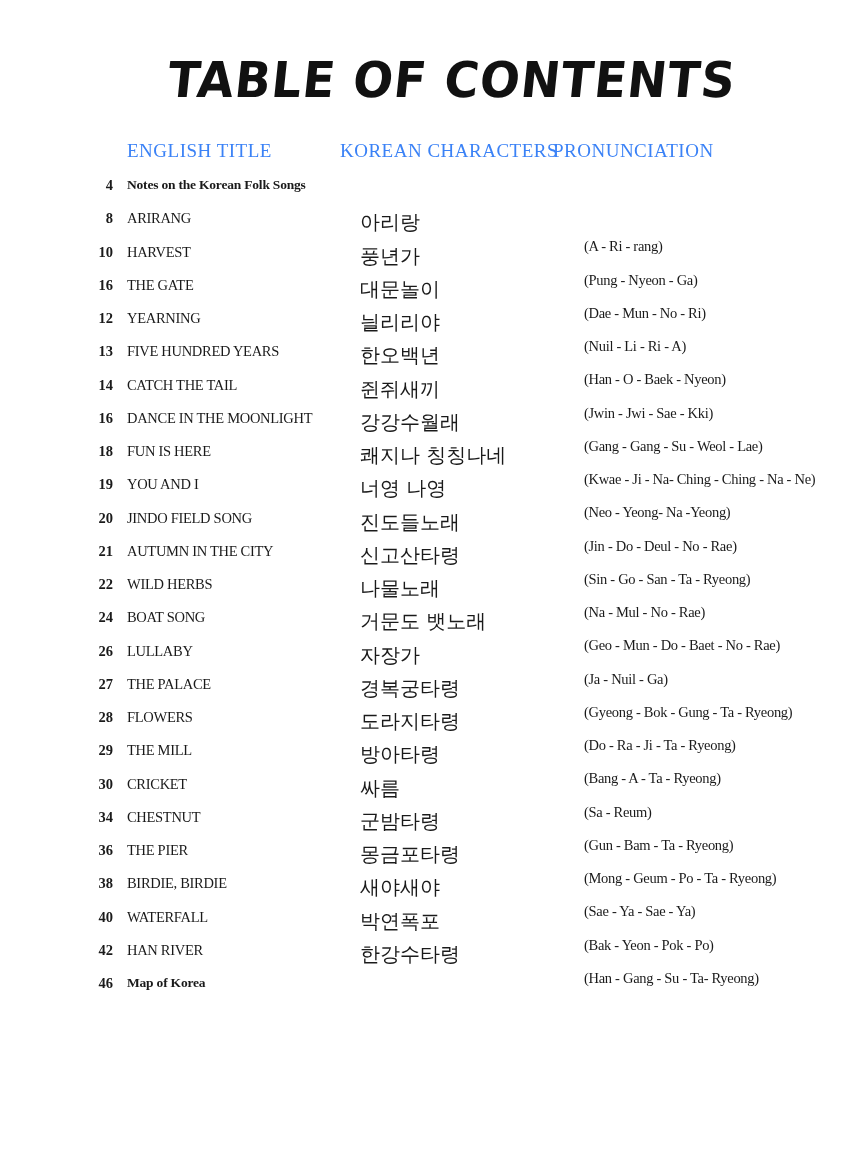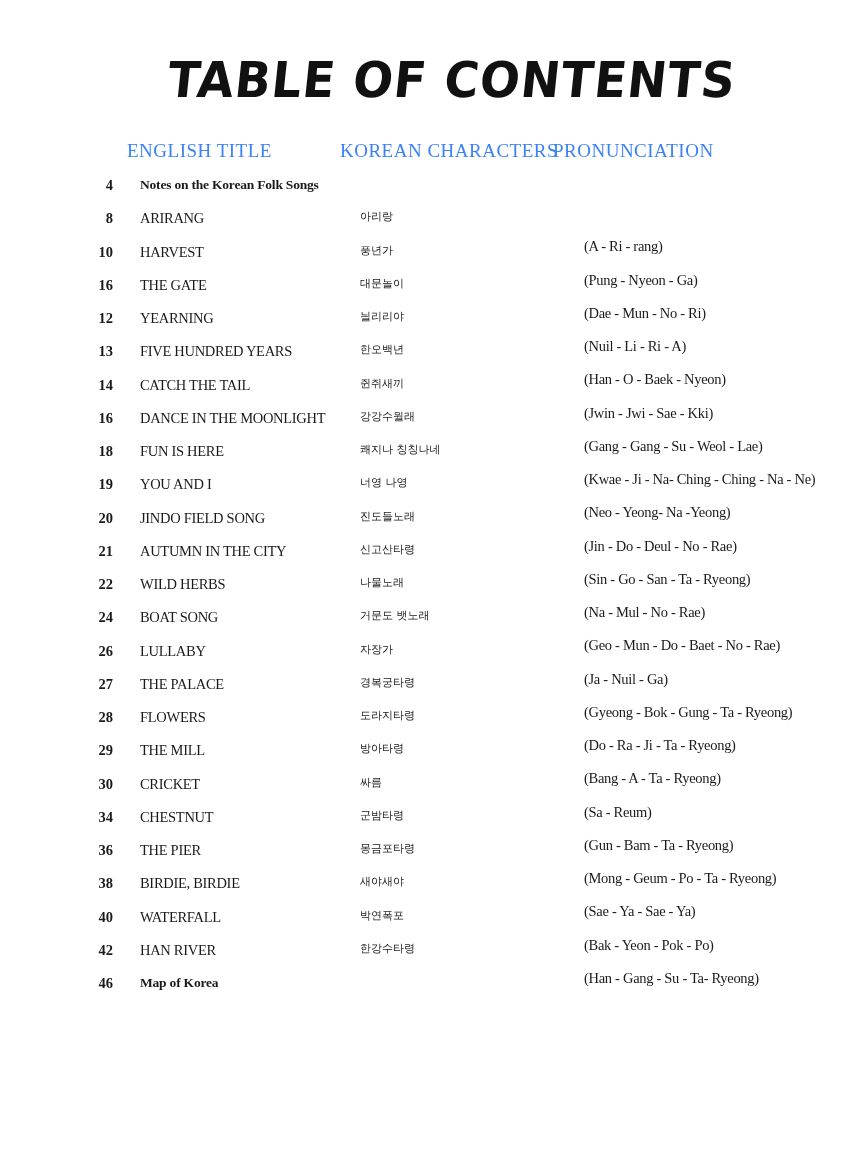--- a/index.html
+++ b/index.html
@@ -11,22 +11,22 @@
     letter-spacing: 1px; transform: skewX(-6deg) scaleY(1.05); color: #111;
   }
   .hdr {
     position: absolute; top: 140px; font-family: "Liberation Serif", serif;
     font-size: 19px; letter-spacing: 0.5px; color: #3b82f6;
   }
   .rows { position: absolute; left: 0; top: 172px; width: 864px; }
   .row { position: relative; height: 33.25px; font-family: "Liberation Serif", serif; font-size: 14.5px; }
   .row span { position: absolute; top: 5px; white-space: nowrap; }
   .pg { right: 751px; text-align: right; font-weight: bold; }
-  .en { left: 127px; letter-spacing: -0.3px; margin-left: 13px; }
-  .ko { left: 360px; font-family: "DejaVu Sans", sans-serif; font-size: 11px; top: 4px !important; }
+  .en { left: 127px; letter-spacing: -0.3px; }
+  .ko { left: 360px; font-family: "DejaVu Sans", sans-serif; font-size: 20px; top: 4px !important; }
   .pr { left: 584px; letter-spacing: -0.3px; margin-top: 28px; }
   .row.bold .en { font-weight: bold; font-size: 13.5px; letter-spacing: -0.2px; }
 </style>
 </head>
 <body>
 
 <div class="title">TABLE OF CONTENTS</div>
 
 <div class="hdr" style="left:127px">ENGLISH TITLE</div>
 <div class="hdr" style="left:340px">KOREAN CHARACTERS</div>

